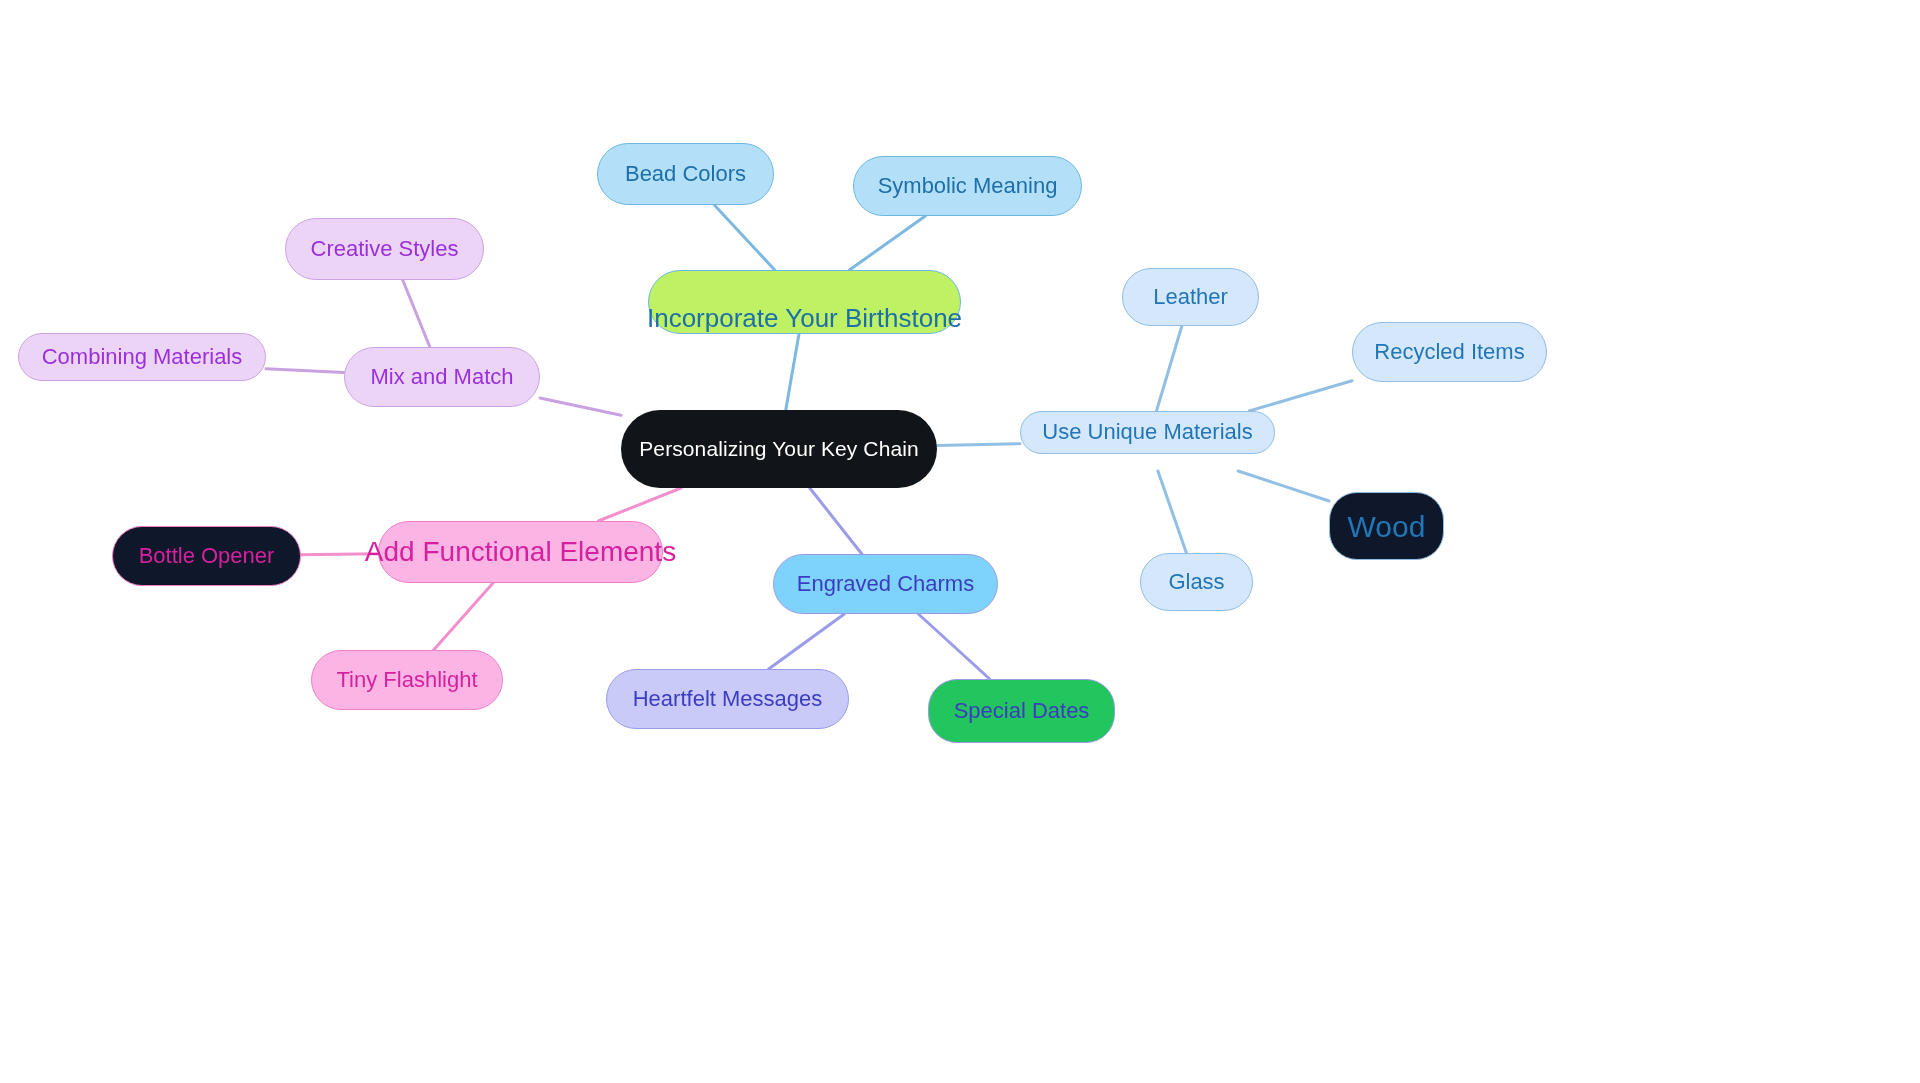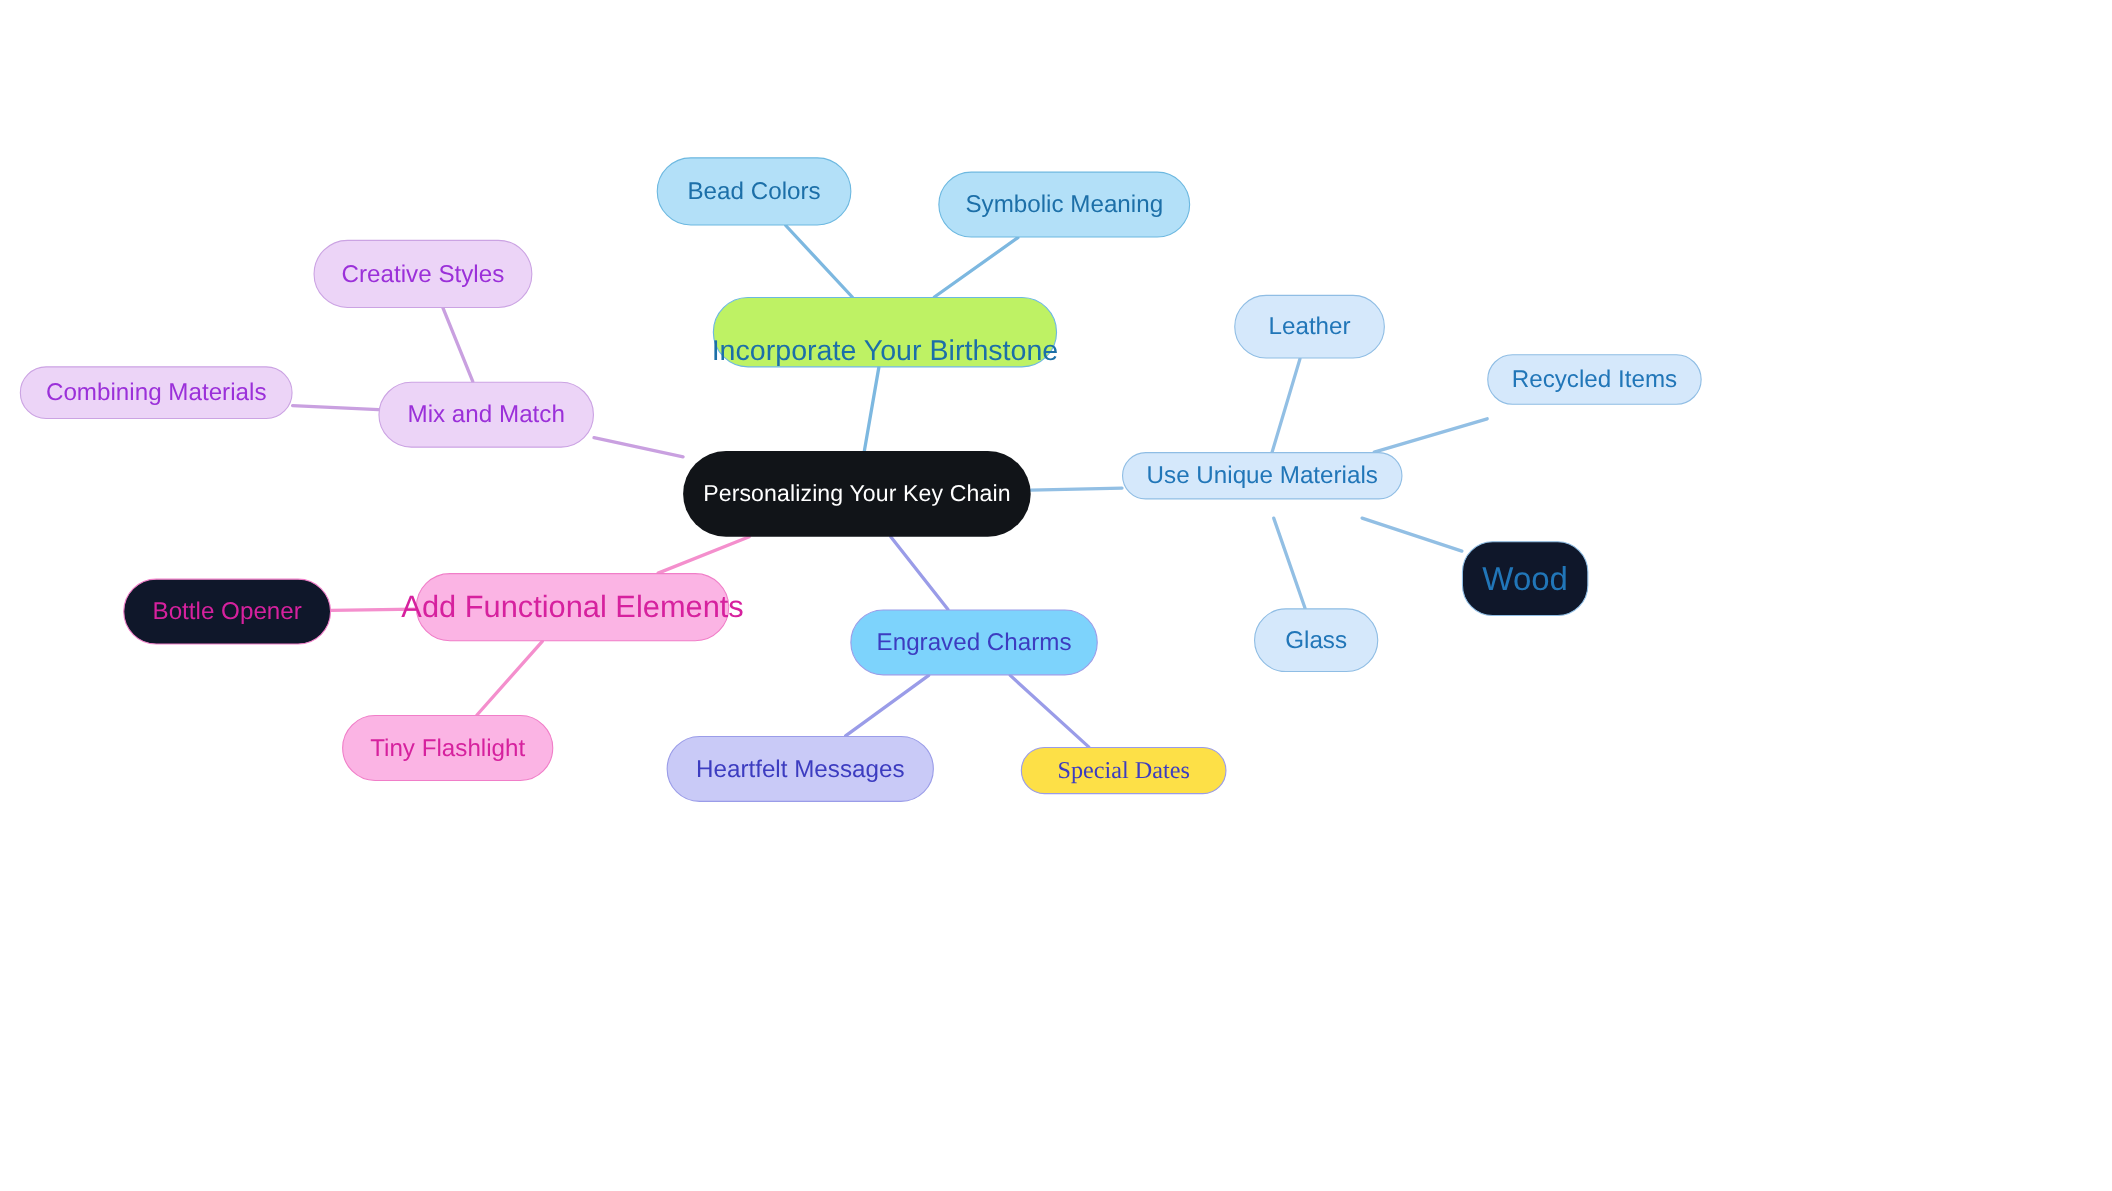--- a/index.html
+++ b/index.html
@@ -100,30 +100,30 @@
       </div>
       <div class="node" style="left: 311px; top: 650px; width: 192px; height: 60px; background: rgb(251, 180, 228); border-color: rgb(240, 126, 200); border-radius: 30px; color: rgb(214, 33, 158); font-size: 22px;">
         <span class="node-label">Tiny Flashlight</span>
       </div>
       <div class="node" style="left: 773px; top: 554px; width: 225px; height: 60px; background: #7dd3fc; border-color: rgb(154, 156, 232); border-radius: 30px; color: rgb(60, 60, 192); font-size: 22px;">
         <span class="node-label">Engraved Charms</span>
       </div>
       <div class="node" style="left: 606px; top: 669px; width: 243px; height: 60px; background: rgb(201, 202, 247); border-color: rgb(154, 156, 232); border-radius: 30px; color: rgb(60, 60, 192); font-size: 22px;">
         <span class="node-label">Heartfelt Messages</span>
       </div>
-      <div class="node" style="left: 928px; top: 679px; width: 187px; height: 43px; background: #fde047; border-color: rgb(154, 156, 232); border-radius: 29px; color: rgb(60, 60, 192); font-size: 22px; font-family: Liberation Serif, serif;">
+      <div class="node" style="left: 928px; top: 679px; width: 187px; height: 64px; background: #22c55e; border-color: rgb(154, 156, 232); border-radius: 29px; color: rgb(60, 60, 192); font-size: 22px;">
         <span class="node-label">Special Dates</span>
       </div>
       <div class="node" style="left: 1020px; top: 411px; width: 255px; height: 43px; background: rgb(213, 232, 251); border-color: rgb(143, 189, 228); border-radius: 30px; color: rgb(33, 118, 184); font-size: 22px;">
         <span class="node-label">Use Unique Materials</span>
       </div>
       <div class="node" style="left: 1122px; top: 268px; width: 137px; height: 58px; background: rgb(213, 232, 251); border-color: rgb(143, 189, 228); border-radius: 29px; color: rgb(33, 118, 184); font-size: 22px;">
         <span class="node-label">Leather</span>
       </div>
-      <div class="node" style="left: 1352px; top: 322px; width: 195px; height: 46px; background: rgb(213, 232, 251); border-color: rgb(143, 189, 228); border-radius: 30px; color: rgb(33, 118, 184); font-size: 22px; justify-content: center;">
+      <div class="node" style="left: 1352px; top: 322px; width: 195px; height: 60px; background: rgb(213, 232, 251); border-color: rgb(143, 189, 228); border-radius: 30px; color: rgb(33, 118, 184); font-size: 22px; justify-content: center;">
         <span class="node-label">Recycled Items</span>
       </div>
       <div class="node" style="left: 1329px; top: 492px; width: 115px; height: 68px; background: #0f172a; border-color: rgb(143, 189, 228); border-radius: 28px; color: rgb(33, 118, 184); font-size: 30px;">
         <span class="node-label">Wood</span>
       </div>
       <div class="node" style="left: 1140px; top: 553px; width: 113px; height: 58px; background: rgb(213, 232, 251); border-color: rgb(143, 189, 228); border-radius: 29px; color: rgb(33, 118, 184); font-size: 22px;">
         <span class="node-label">Glass</span>
       </div>
     </div>
 </div>

